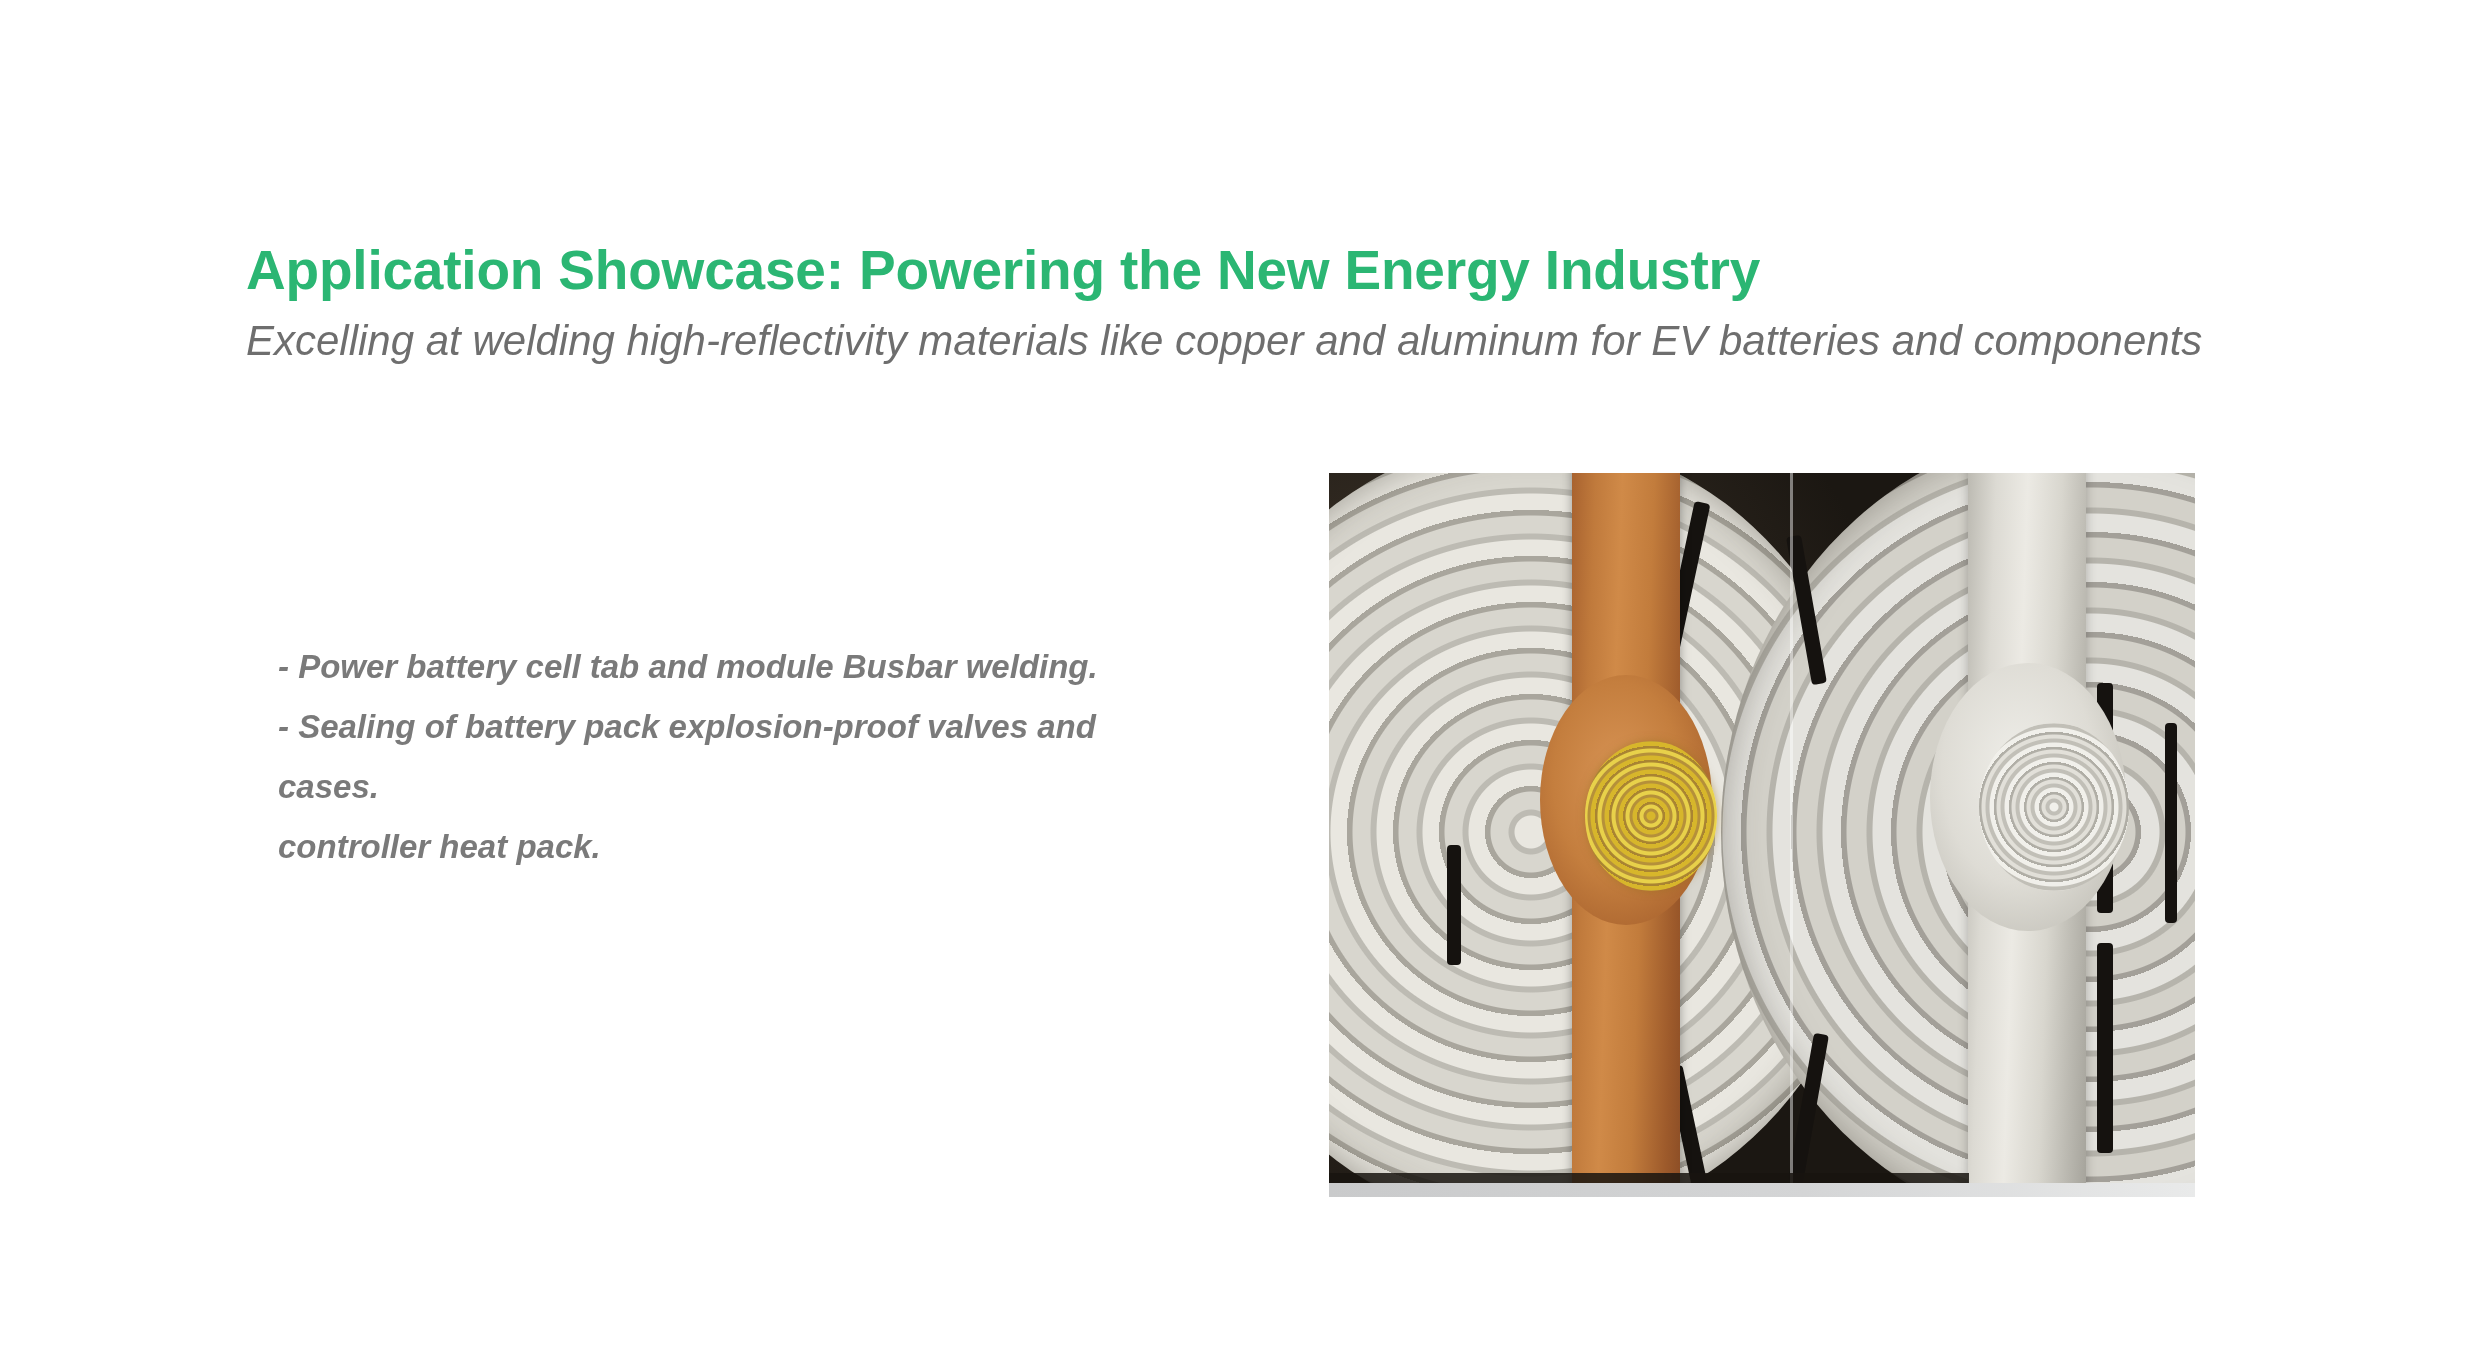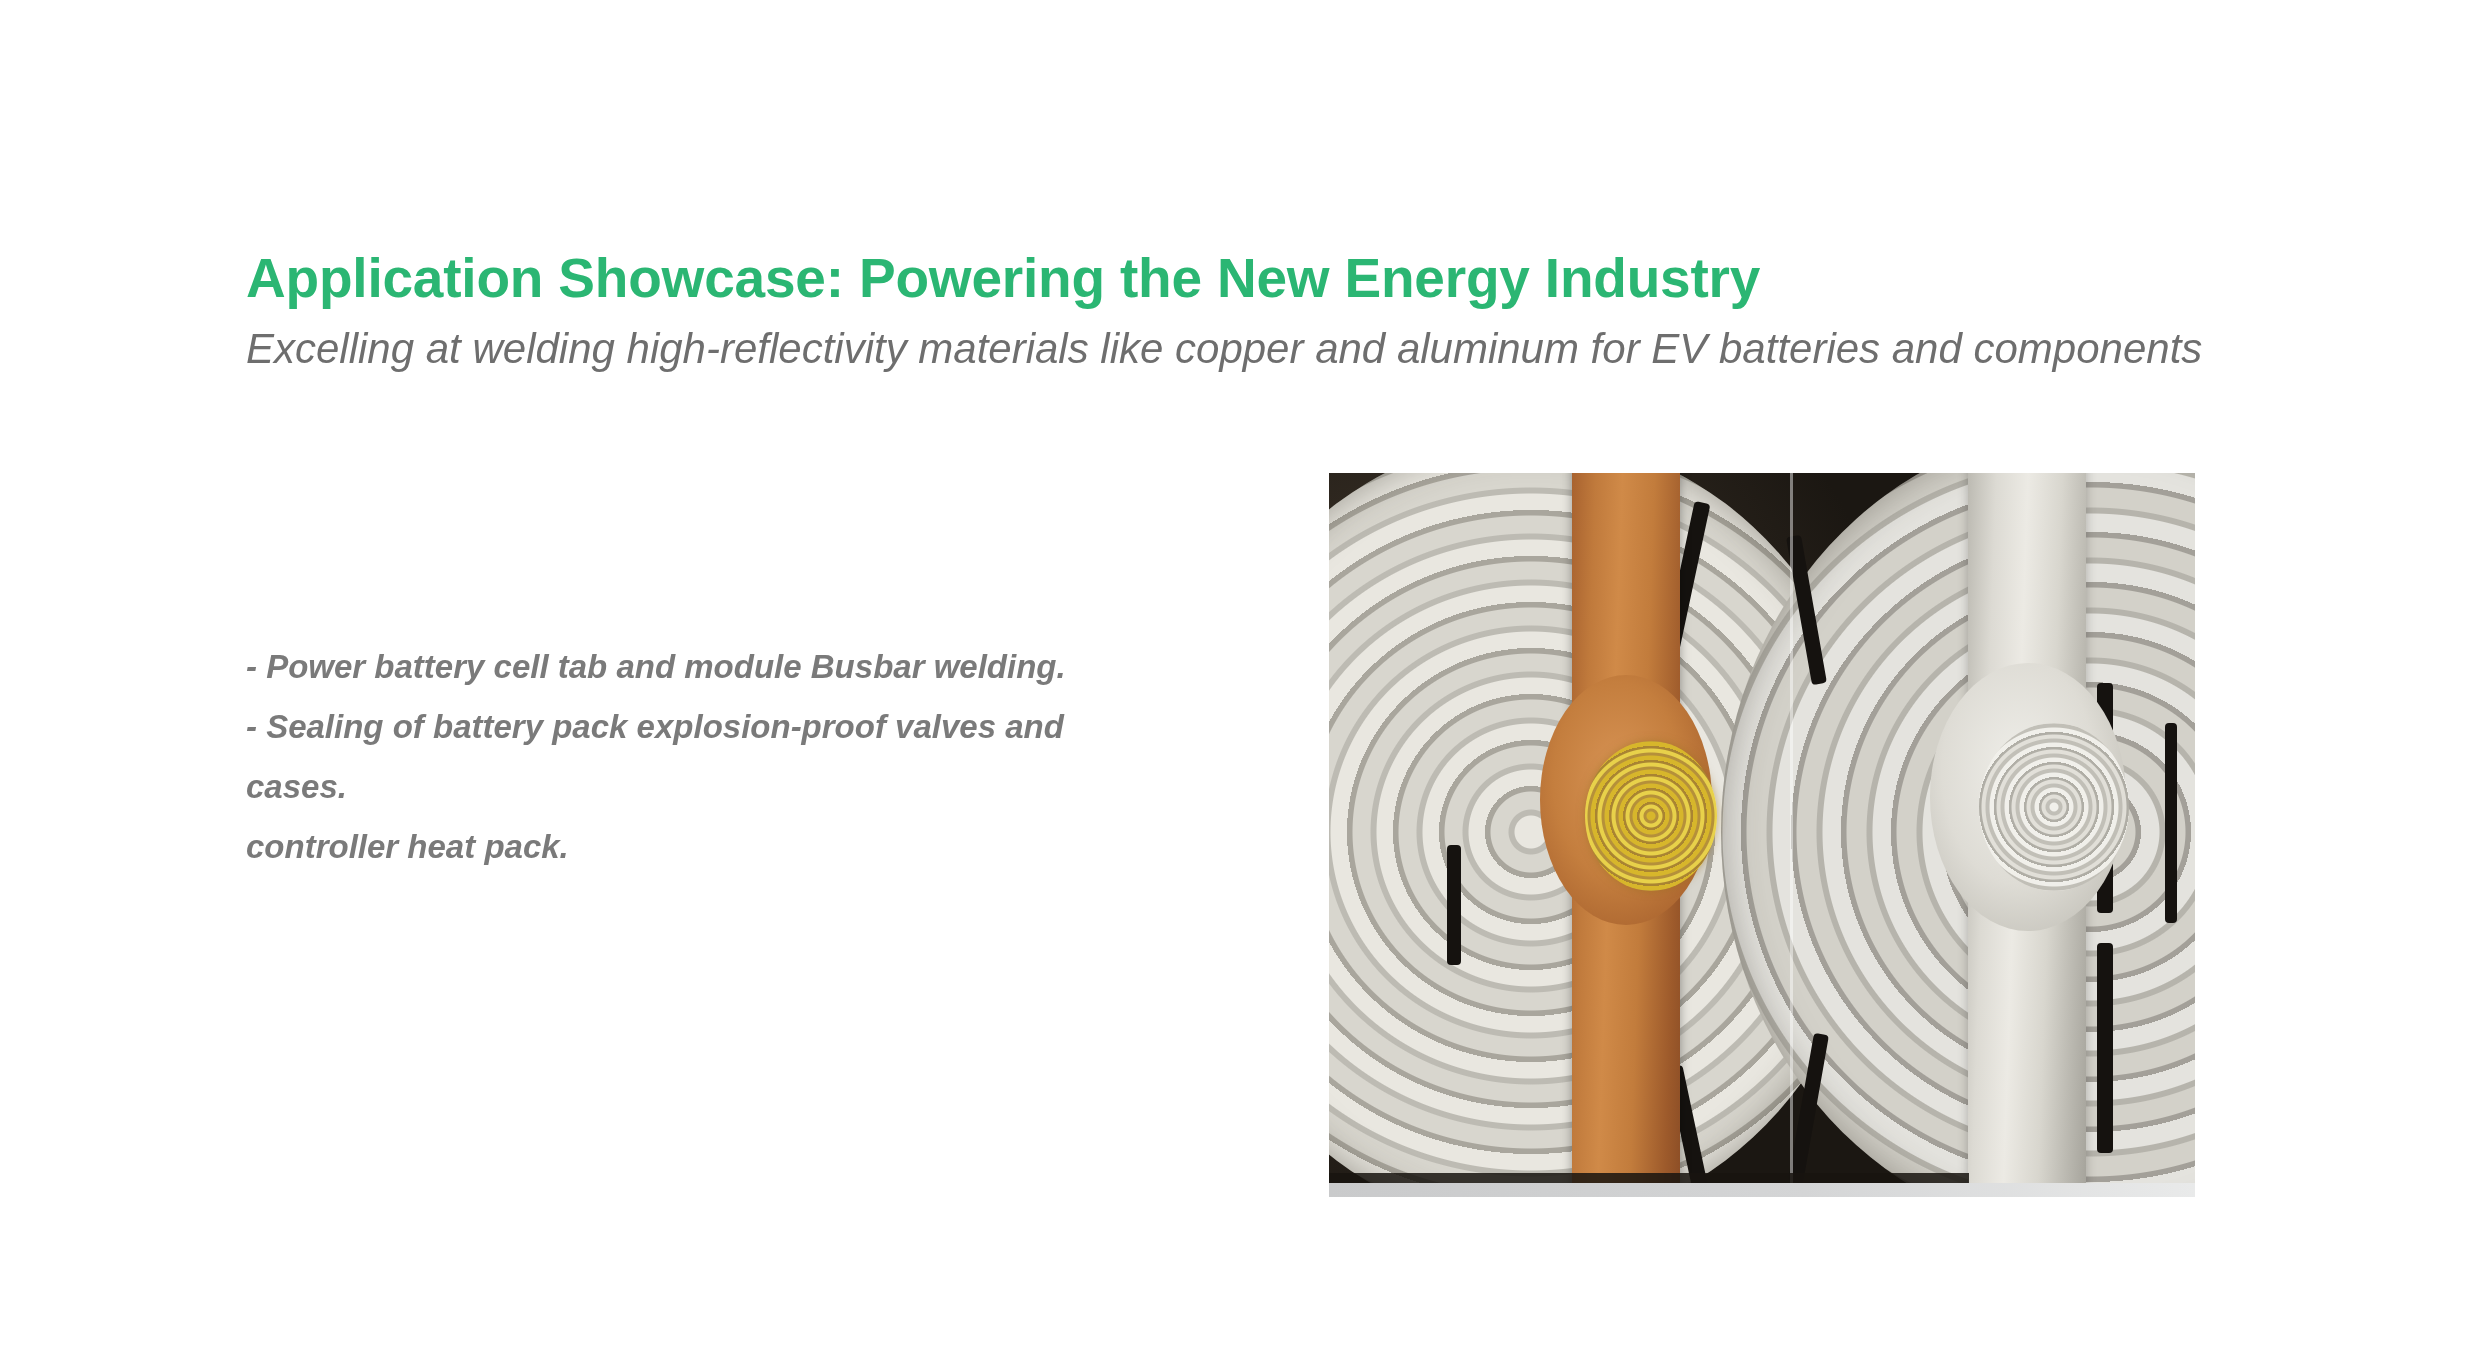--- a/index.html
+++ b/index.html
@@ -19,21 +19,21 @@
   .slide {
     position: absolute;
     inset: 0;
     background: #ffffff;
   }
 
   
   .heading-block {
     position: absolute;
     left: 246px;
-    top: 248px;
+    top: 240px;
     width: 2010px;
   }
 
   .slide-title {
     font-family: "Liberation Sans", sans-serif;
     font-size: 55px;
     font-weight: bold;
     color: #2bb673;
     letter-spacing: -0.2px;
     line-height: 1.1;
@@ -61,20 +61,21 @@
   }
 
   .bullet-line {
     font-family: "Liberation Sans", sans-serif;
     font-size: 33px;
     font-weight: bold;
     font-style: italic;
     color: #7a7a7a;
     line-height: 60px;
     white-space: nowrap;
+    margin-left: 32px;
   }
 
   
   .photo-frame {
     position: absolute;
     left: 1329px;
     top: 473px;
     width: 866px;
     height: 724px;
     overflow: hidden;

